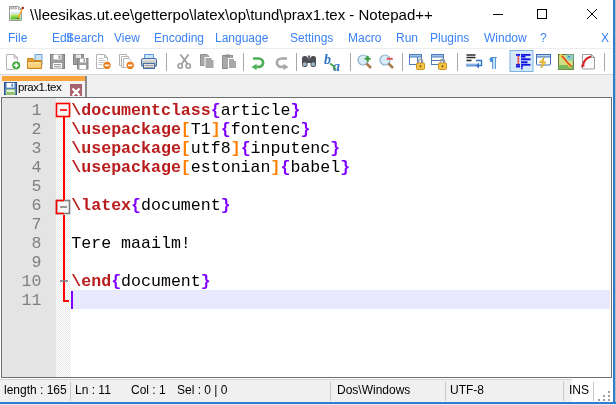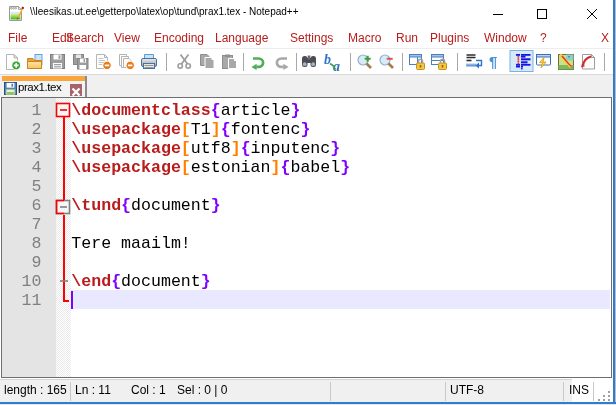--- a/index.html
+++ b/index.html
@@ -24,29 +24,29 @@
   <rect x="3.5" y="7.8" width="10" height="2.2" fill="#d4eaf8"></rect>
   <linearGradient id="grn" x1="0" y1="0" x2="0" y2="1">
     <stop offset="0" stop-color="#d9f089"></stop>
       <stop offset="1" stop-color="#3eb515"></stop>
   </linearGradient>
   <rect x="3.5" y="10" width="10" height="5.5" fill="url(#grn)"></rect>
   <path d="M15.2 3.2 L10.8 13.2 l-1.2 2.2 2.3-1 4.3-10 z" fill="#f3ab28"></path>
   <path d="M15.2 2.6 l-0.8 1.8 2 0.9 0.8-1.8 z" fill="#9c1a13"></path>
   <path d="M9.6 15.4 l2.3-1 -1.1-1.2 z" fill="#4a4a4a"></path>
 </svg>
-<div class="abs" style="left:30px;top:6px;font-size:10px;color:#000;">\\leesikas.ut.ee\getterpo\latex\op\tund\prax1.tex - Notepad++</div>
+<div class="abs" style="left:30px;top:6px;font-size:15px;color:#000;">\\leesikas.ut.ee\getterpo\latex\op\tund\prax1.tex - Notepad++</div>
 
 <div class="abs" style="left:493px;top:14px;width:10px;height:1px;background:#000;"></div>
 <div class="abs" style="left:537px;top:9px;width:10px;height:10px;border:1px solid #000;"></div>
 <svg class="abs" style="left:586px;top:8px" width="12" height="12" viewBox="0 0 12 12">
   <path d="M1 1 L11 11 M11 1 L1 11" stroke="#000" stroke-width="1"></path>
 </svg>
 
-<div class="abs" style="left:0;top:28px;width:616px;height:21px;background:#ffffff;font-size:12px;color:#b91c1c;text-decoration:underline;">
+<div class="abs" style="left:0;top:28px;width:616px;height:21px;background:#ffffff;font-size:12px;color:#3b82f6;text-decoration:underline;">
   <span class="abs" style="left:8px;top:3px;">File</span>
   <span class="abs" style="left:36px;top:3px;margin-left:16px;">Edit</span>
   <span class="abs" style="left:66px;top:3px;">Search</span>
   <span class="abs" style="left:114px;top:3px;">View</span>
   <span class="abs" style="left:154px;top:3px;">Encoding</span>
   <span class="abs" style="left:215px;top:3px;text-align:right;">Language</span>
   <span class="abs" style="left:290px;top:3px;">Settings</span>
   <span class="abs" style="left:348px;top:3px;">Macro</span>
   <span class="abs" style="left:396px;top:3px;">Run</span>
   <span class="abs" style="left:430px;top:3px;">Plugins</span>
@@ -329,33 +329,34 @@
 
   <path d="M15 183 h8" stroke="#808080" stroke-width="1.6"></path>
 </svg>
 
 <div class="abs" style="left:71.3px;top:101px;">
 <pre><span class="cmd">\documentclass</span><span class="brc">{</span>article<span class="brc">}</span>
 <span class="cmd">\usepackage</span><span class="brk">[</span>T1<span class="brk">]</span><span class="brc">{</span>fontenc<span class="brc">}</span>
 <span class="cmd">\usepackage</span><span class="brk">[</span>utf8<span class="brk">]</span><span class="brc">{</span>inputenc<span class="brc">}</span>
 <span class="cmd">\usepackage</span><span class="brk">[</span>estonian<span class="brk">]</span><span class="brc">{</span>babel<span class="brc">}</span>
 
-<span class="cmd">\tund</span><span class="brc">{</span>document<span class="brc">}</span>
+<span class="cmd">\latex</span><span class="brc">{</span>document<span class="brc">}</span>
 
 Tere maailm!
 
 <span class="cmd">\end</span><span class="brc">{</span>document<span class="brc">}</span>
 </pre>
 </div>
 
 <div class="abs" style="left:0;top:379px;width:572px;height:23px;background:#f0f0f0;border-top:1px solid #d4d4d4;font-size:12px;color:#000;">
   <span class="abs" style="left:4px;top:3px;">length : 165</span>
   <span class="abs" style="left:75px;top:3px;">Ln : 11</span>
   <span class="abs" style="left:131px;top:3px;">Col : 1</span>
   <span class="abs" style="left:177px;top:3px;">Sel : 0 | 0</span>
+  <span class="abs" style="left:337px;top:3px;">Dos\Windows</span>
   <span class="abs" style="left:450px;top:3px;">UTF-8</span>
   <span class="abs" style="left:569px;top:3px;">INS</span>
   <div class="abs" style="left:70px;top:2px;width:1px;height:19px;background:#c8c8c8;"></div>
   <div class="abs" style="left:330px;top:2px;width:1px;height:19px;background:#c8c8c8;"></div>
   <div class="abs" style="left:445px;top:2px;width:1px;height:19px;background:#c8c8c8;"></div>
   <div class="abs" style="left:563px;top:2px;width:1px;height:19px;background:#c8c8c8;"></div>
   <div class="abs" style="left:593px;top:2px;width:1px;height:19px;background:#c8c8c8;"></div>
 </div>
 
 <svg class="abs" style="left:598px;top:391px" width="14" height="10" viewBox="0 0 14 10">

